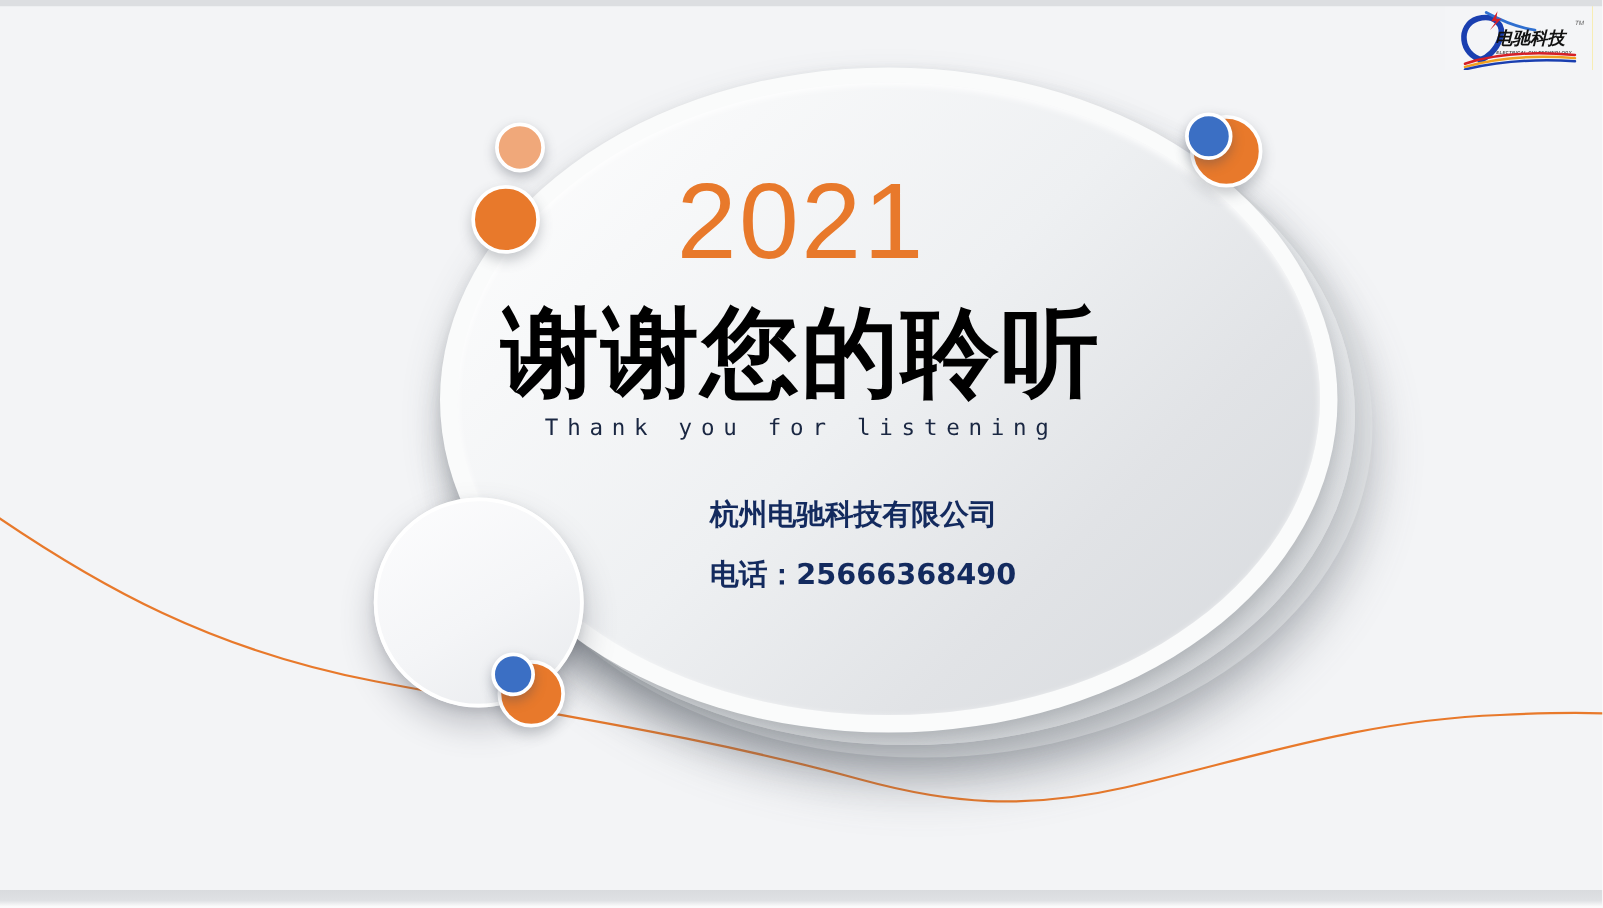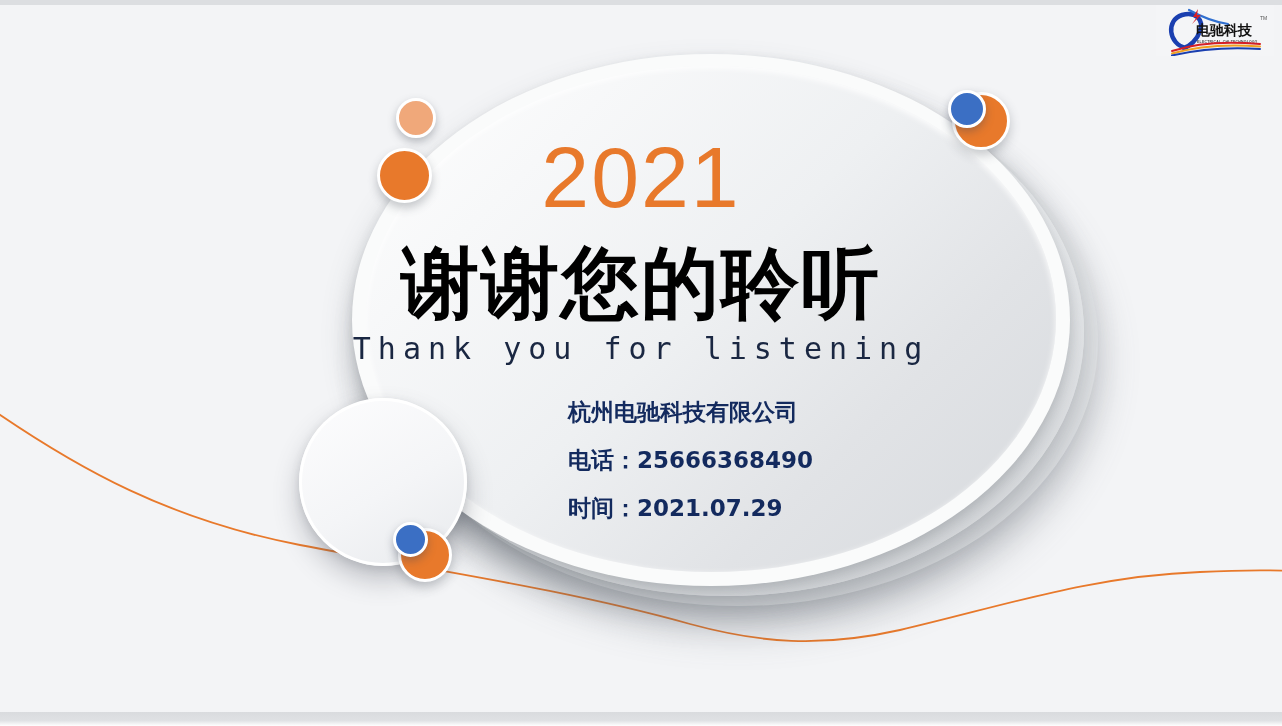--- a/index.html
+++ b/index.html
@@ -197,21 +197,21 @@
     color: #000000;
     line-height: 1;
   }
 
   .subhead {
     position: absolute;
     left: 0; top: 334px;
     width: 1282px;
     text-align: center;
     font-family: "DejaVu Sans Mono", monospace;
-    font-size: 30px;
+    font-size: 18px;
     font-weight: 400;
     letter-spacing: 7px;
     color: #1a2742;
     line-height: 1;
   }
 
   .contact-block {
     position: absolute;
     left: 568px; top: 388px;
     width: 460px;
@@ -225,20 +225,21 @@
     white-space: nowrap;
   }
 
   
   .logo {
     position: absolute;
     right: 8px; top: 4px;
     width: 118px; height: 52px;
     z-index: 40;
     background: #fde047;
+    font-style: italic;
   }
 </style>
 </head>
 <body>
 
 <div id="slide">
 
   <div class="edge-strip top"></div>
 
   <svg class="wave-layer" viewBox="0 0 1282 726" preserveAspectRatio="none" aria-hidden="true">
@@ -273,21 +274,20 @@
 
     <div class="year">2021</div>
 
     <div class="headline">谢谢您的聆听</div>
 
     <div class="subhead">Thank you for listening</div>
 
     <div class="contact-block">
       <div class="contact-line">杭州电驰科技有限公司</div>
       <div class="contact-line">电话：25666368490</div>
-      <div class="contact-line">时间：2021.07.29</div>
     </div>
 
   </div>
 
   <div class="logo">
     <svg viewBox="0 0 118 52" width="118" height="52" aria-hidden="true">
       <rect x="0" y="0" width="118" height="52" fill="#f4f5f7"></rect>
 
       <path d="M 30 44 C 12 40, 10 16, 26 11 C 40 7, 48 16, 44 27 C 41 36, 34 42, 28 44" fill="none" stroke="#1a3fb0" stroke-width="4.5" stroke-linecap="round"></path>
       <path d="M 33 6 C 44 12, 58 18, 72 20" fill="none" stroke="#2f6fd0" stroke-width="2.2" stroke-linecap="round"></path>

